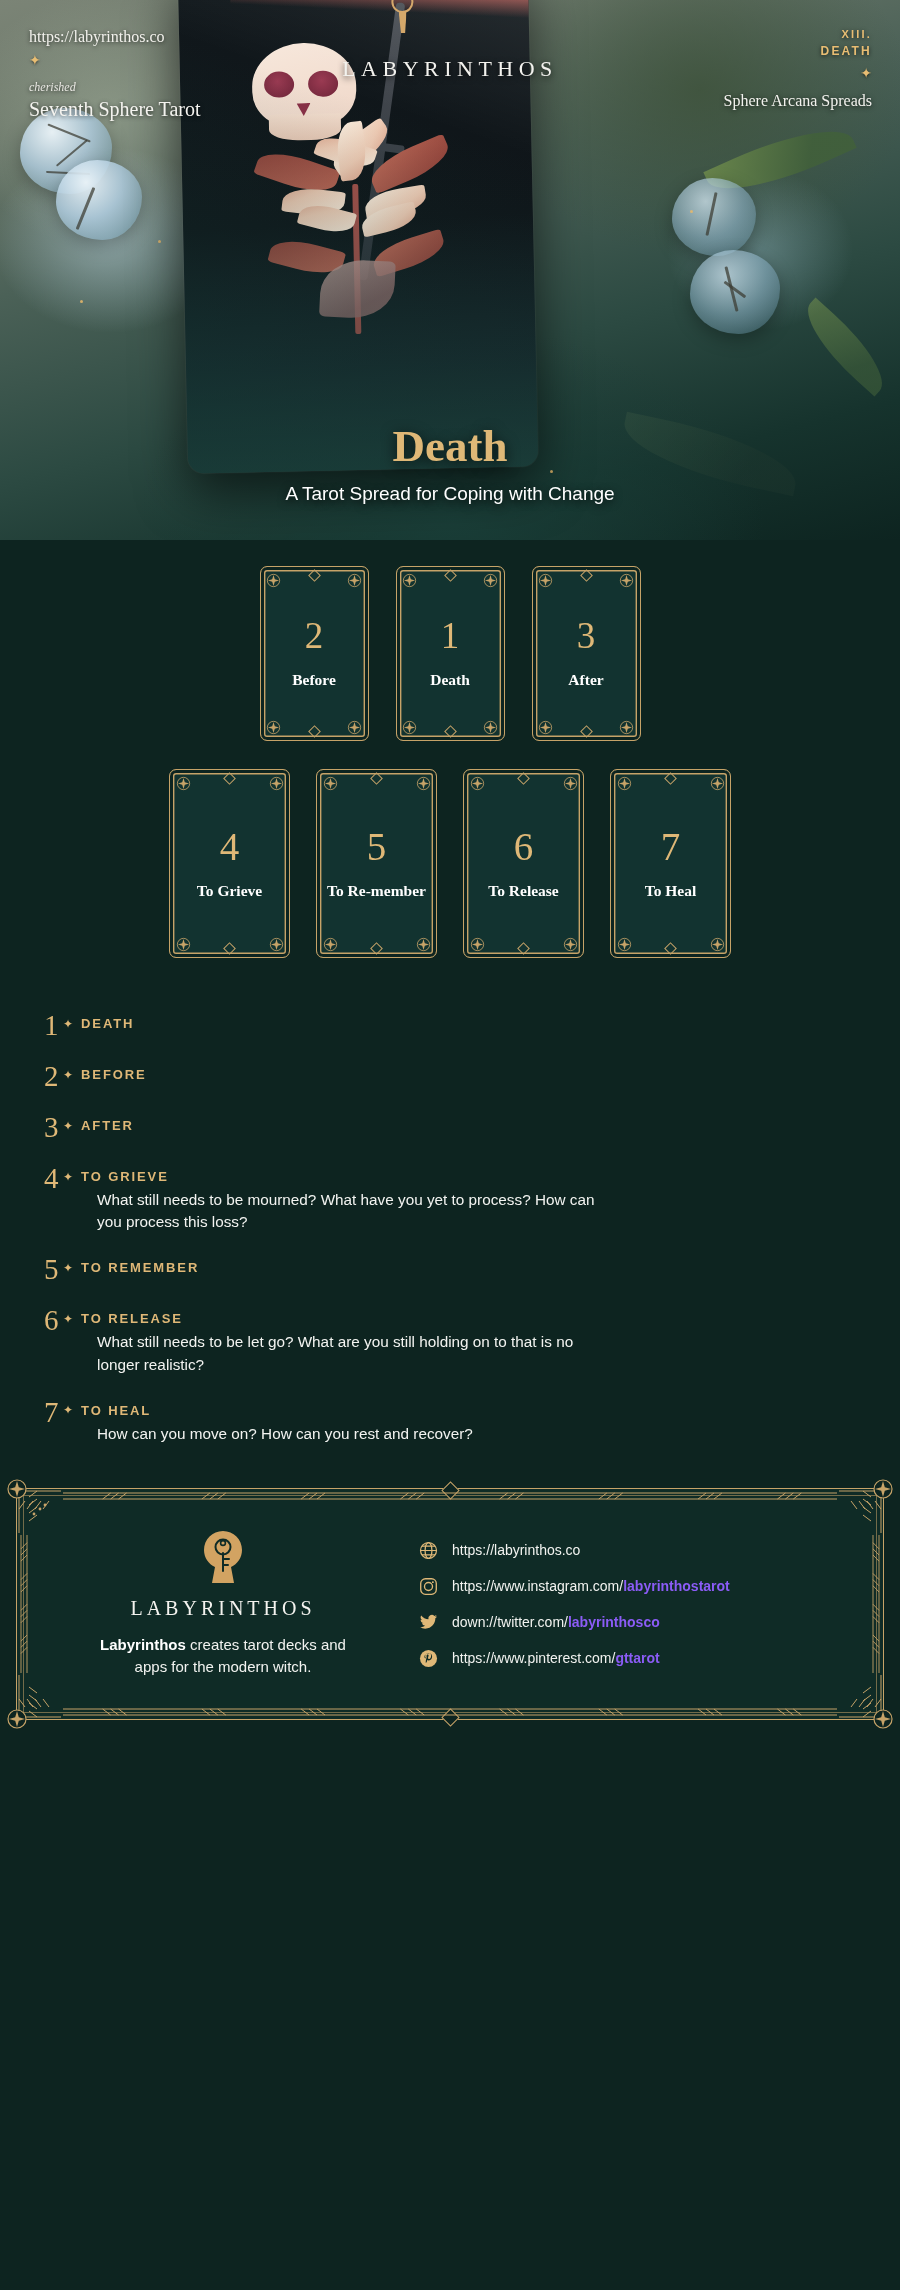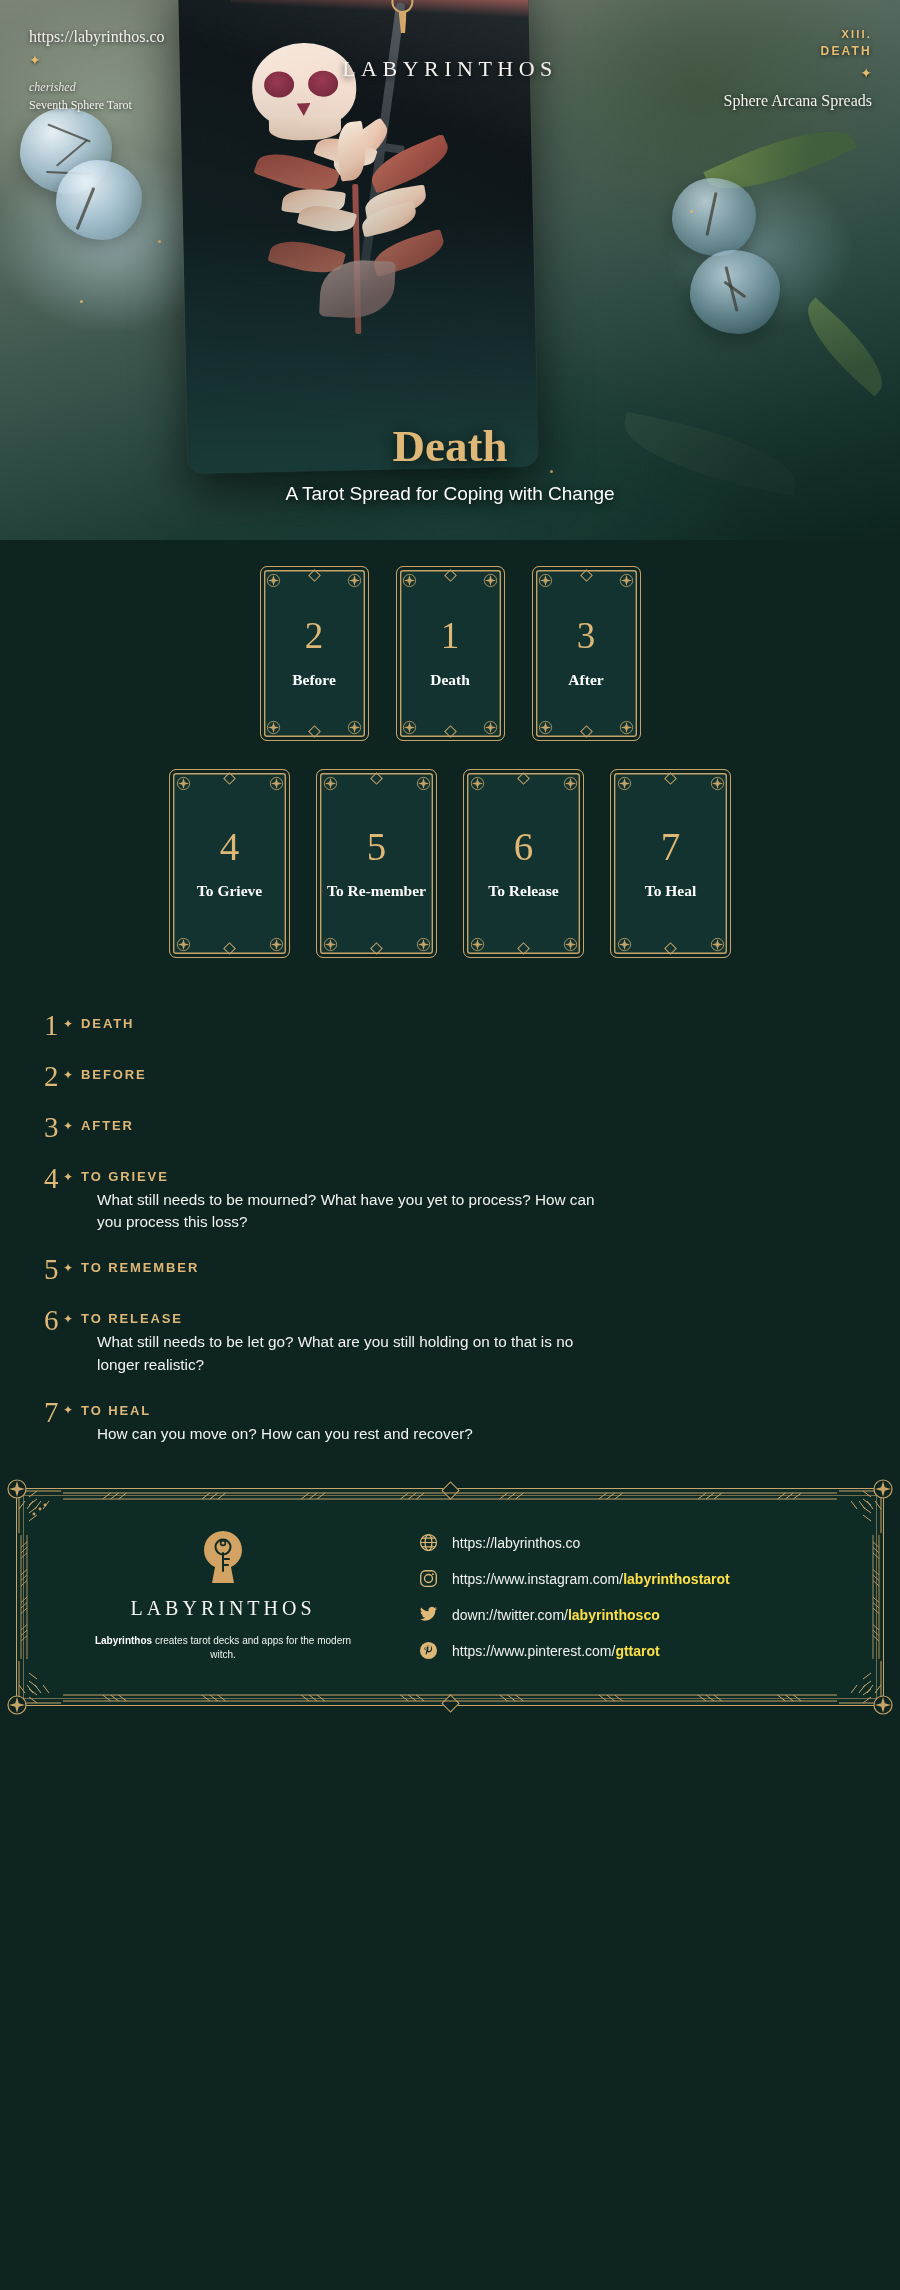--- a/index.html
+++ b/index.html
@@ -116,21 +116,21 @@
   .hero-url {
     font-family:"Liberation Serif", serif; font-size:16px; color:#f2f1ec;
     text-shadow:0 1px 4px rgba(0,0,0,.7);
   }
   .hero-star { color:#e8bd73; font-size:14px; margin:7px 0 13px; line-height:1; text-shadow:0 1px 3px rgba(0,0,0,.6); }
   .hero-feat {
     font-family:"Liberation Serif", serif; font-style:italic; font-size:12px;
     color:#e9e8e3; text-shadow:0 1px 4px rgba(0,0,0,.7);
   }
   .hero-deck {
-    font-family:"Liberation Serif", serif; font-size:12px; color:#f4f3ef;
+    font-family:"Liberation Serif", serif; font-size:20px; color:#f4f3ef;
     margin-top:3px; text-shadow:0 1px 4px rgba(0,0,0,.7);
   }
 
   .hero-right { position:absolute; right:28px; top:28px; z-index:7; text-align:right; }
   .hero-num {
     font-size:11px; letter-spacing:2.2px; font-weight:bold; color:#e8bd73;
     text-shadow:0 1px 4px rgba(0,0,0,.7);
   }
   .hero-arcana-name {
     font-size:12px; letter-spacing:2.2px; font-weight:bold; color:#e8bd73;
@@ -242,29 +242,29 @@
   .corner-star.ctr { right:-10px; top:-10px; }
   .corner-star.cbl { left:-10px; bottom:-10px; }
   .corner-star.cbr { right:-10px; bottom:-10px; }
 
   .f-left { width:398px; text-align:center; padding-left:14px; }
   .f-logo-key { display:flex; justify-content:center; margin-bottom:14px; }
   .f-brand {
     font-family:"Liberation Serif", serif; font-size:20px; letter-spacing:4px;
     color:#f4f3ef; margin-bottom:14px;
   }
-  .f-tag { font-size:10px; line-height:1.45; color:#f2f3f0; padding:0 52px; }
+  .f-tag { font-size:15px; line-height:1.45; color:#f2f3f0; padding:0 52px; }
   .f-tag b { color:#ffffff; }
 
   .f-right { flex:1; padding-left:4px; }
   .f-link { display:flex; align-items:center; gap:14px; margin-bottom:17px; }
   .f-link:last-child { margin-bottom:0; }
   .f-ico { width:19px; height:19px; flex-shrink:0; color:#dfb877; }
   .f-url { font-size:14px; color:#f2f3f0; }
-  .f-url b { color:#fde047; }
+  .f-url b { color:#8b5cf6; }
 </style>
 </head>
 <body>
 
 <div class="hero">
   <div class="hero-bg"></div>
 
   <div class="stone s1"></div>
   <div class="rune" style="left:46px;top:132px;width:46px;height:2.4px;transform:rotate(22deg);"></div>
   <div class="rune" style="left:52px;top:152px;width:40px;height:2.4px;transform:rotate(-40deg);"></div>

